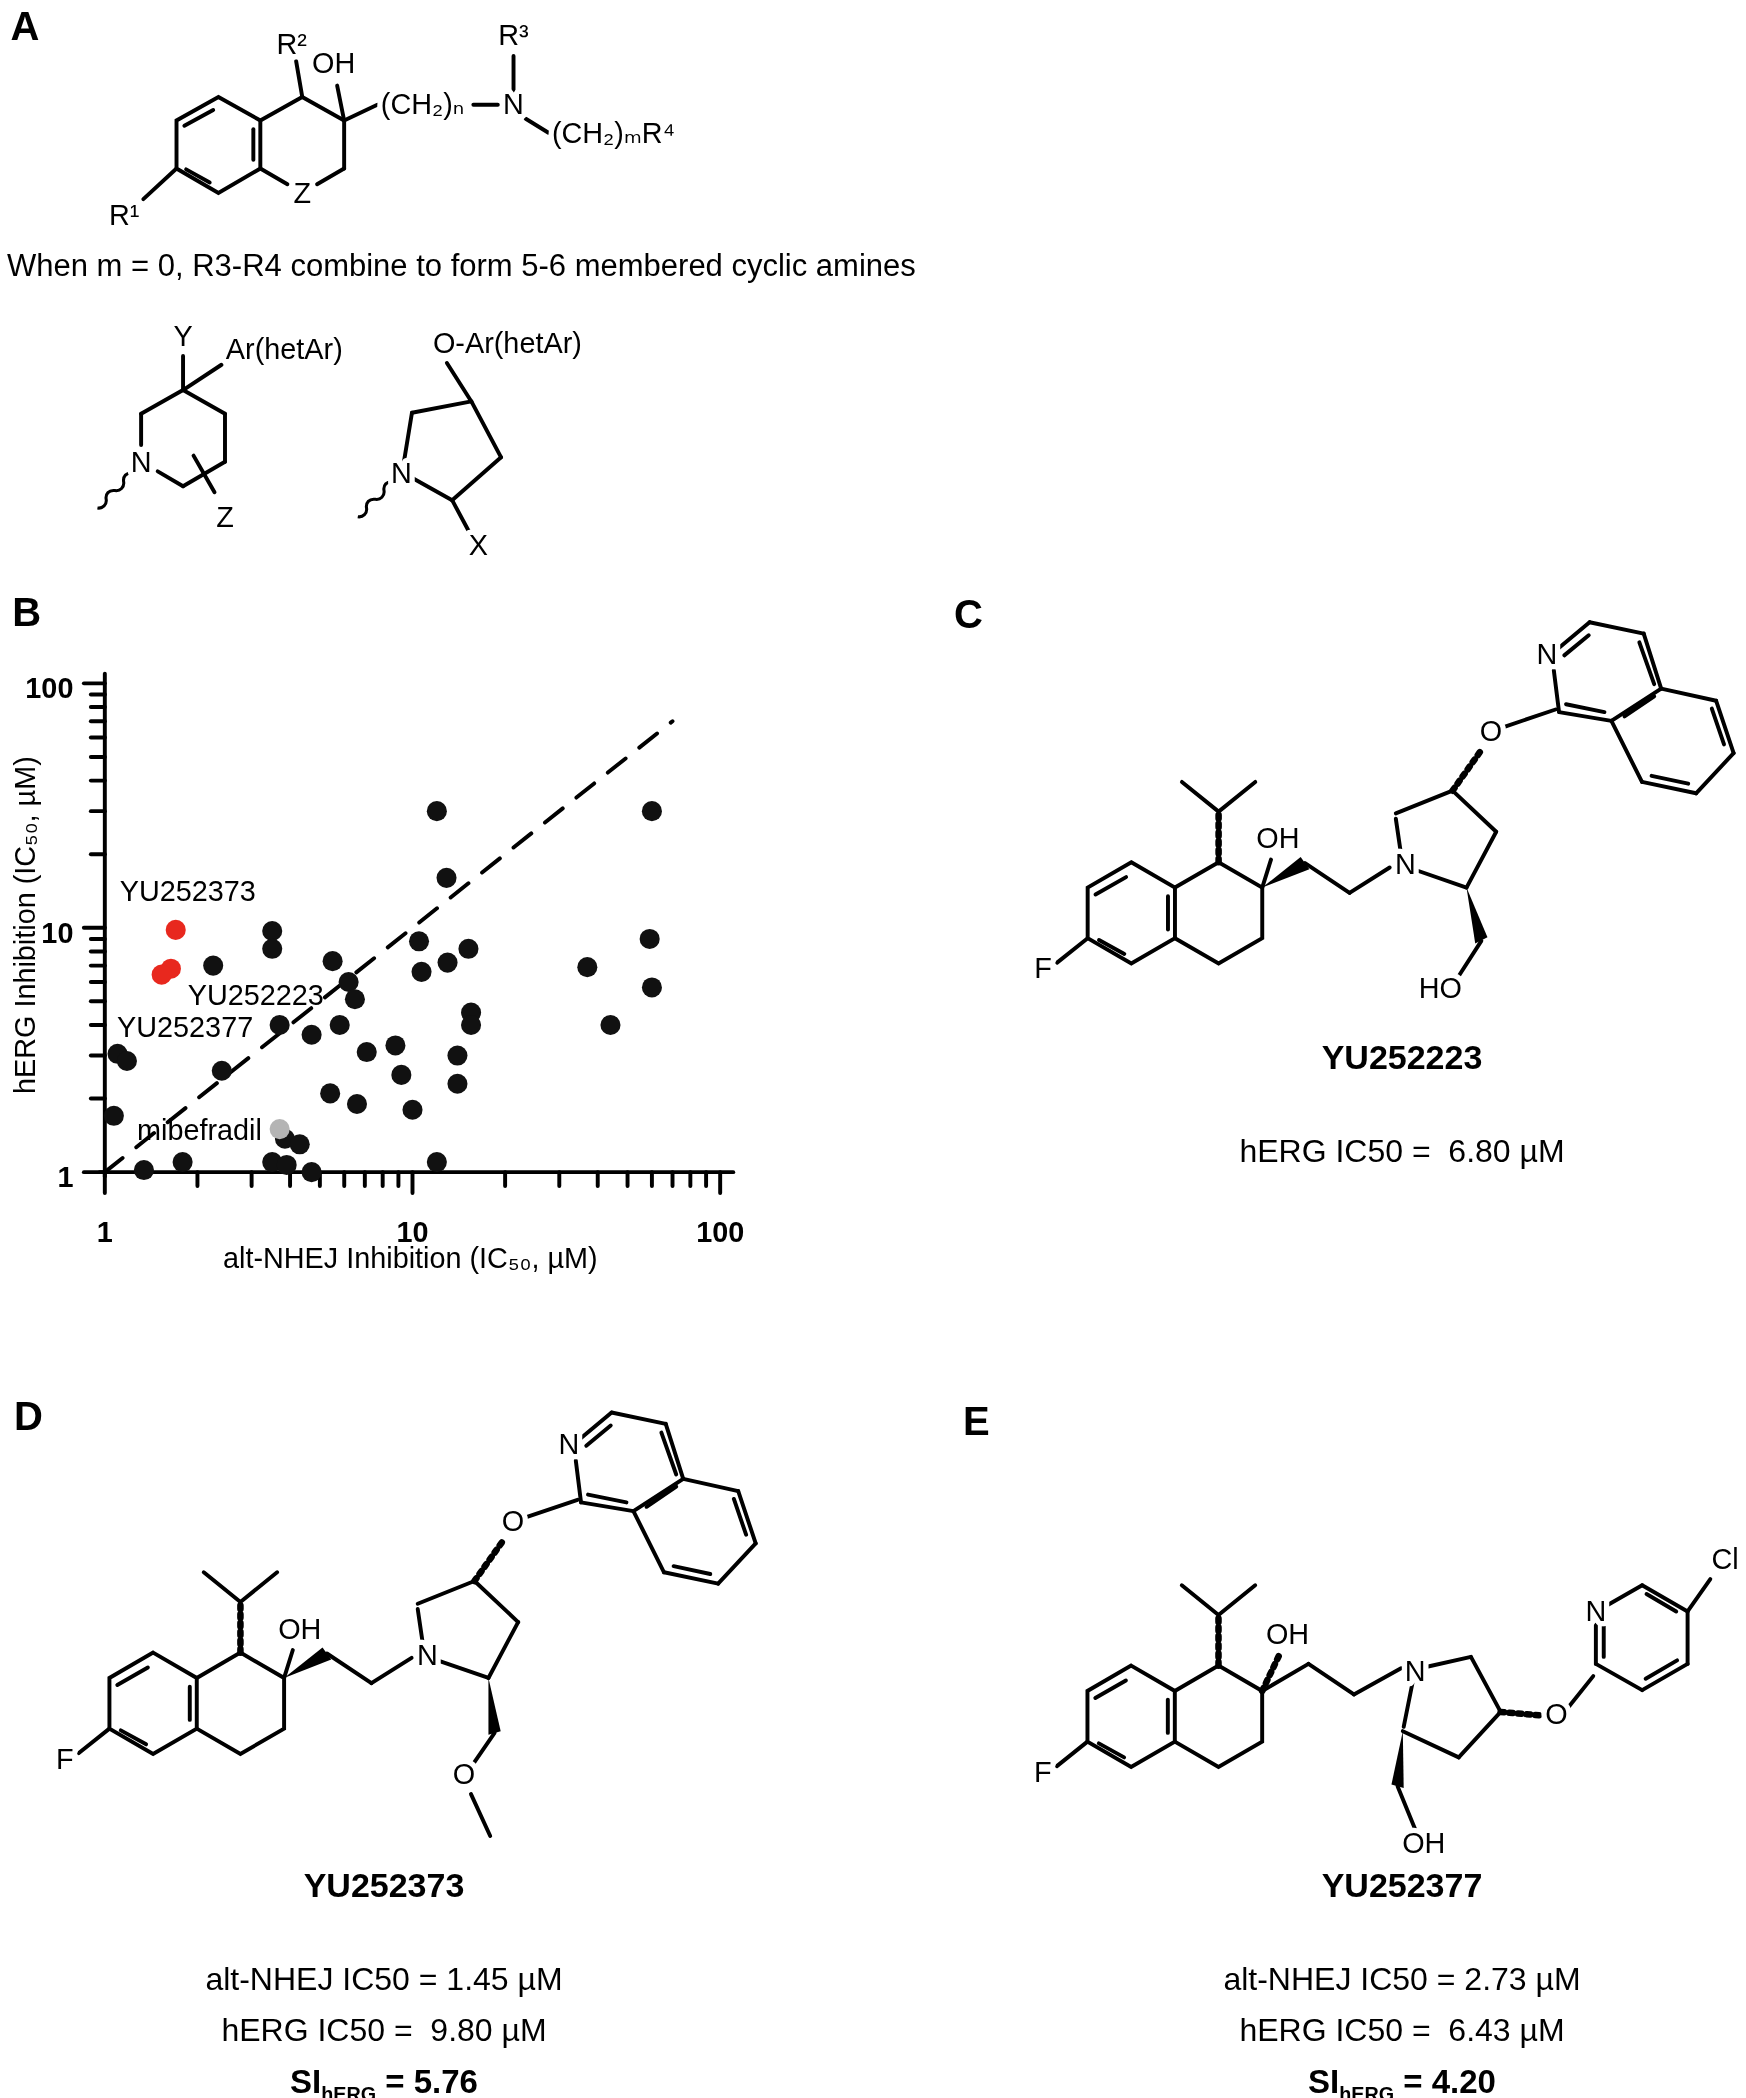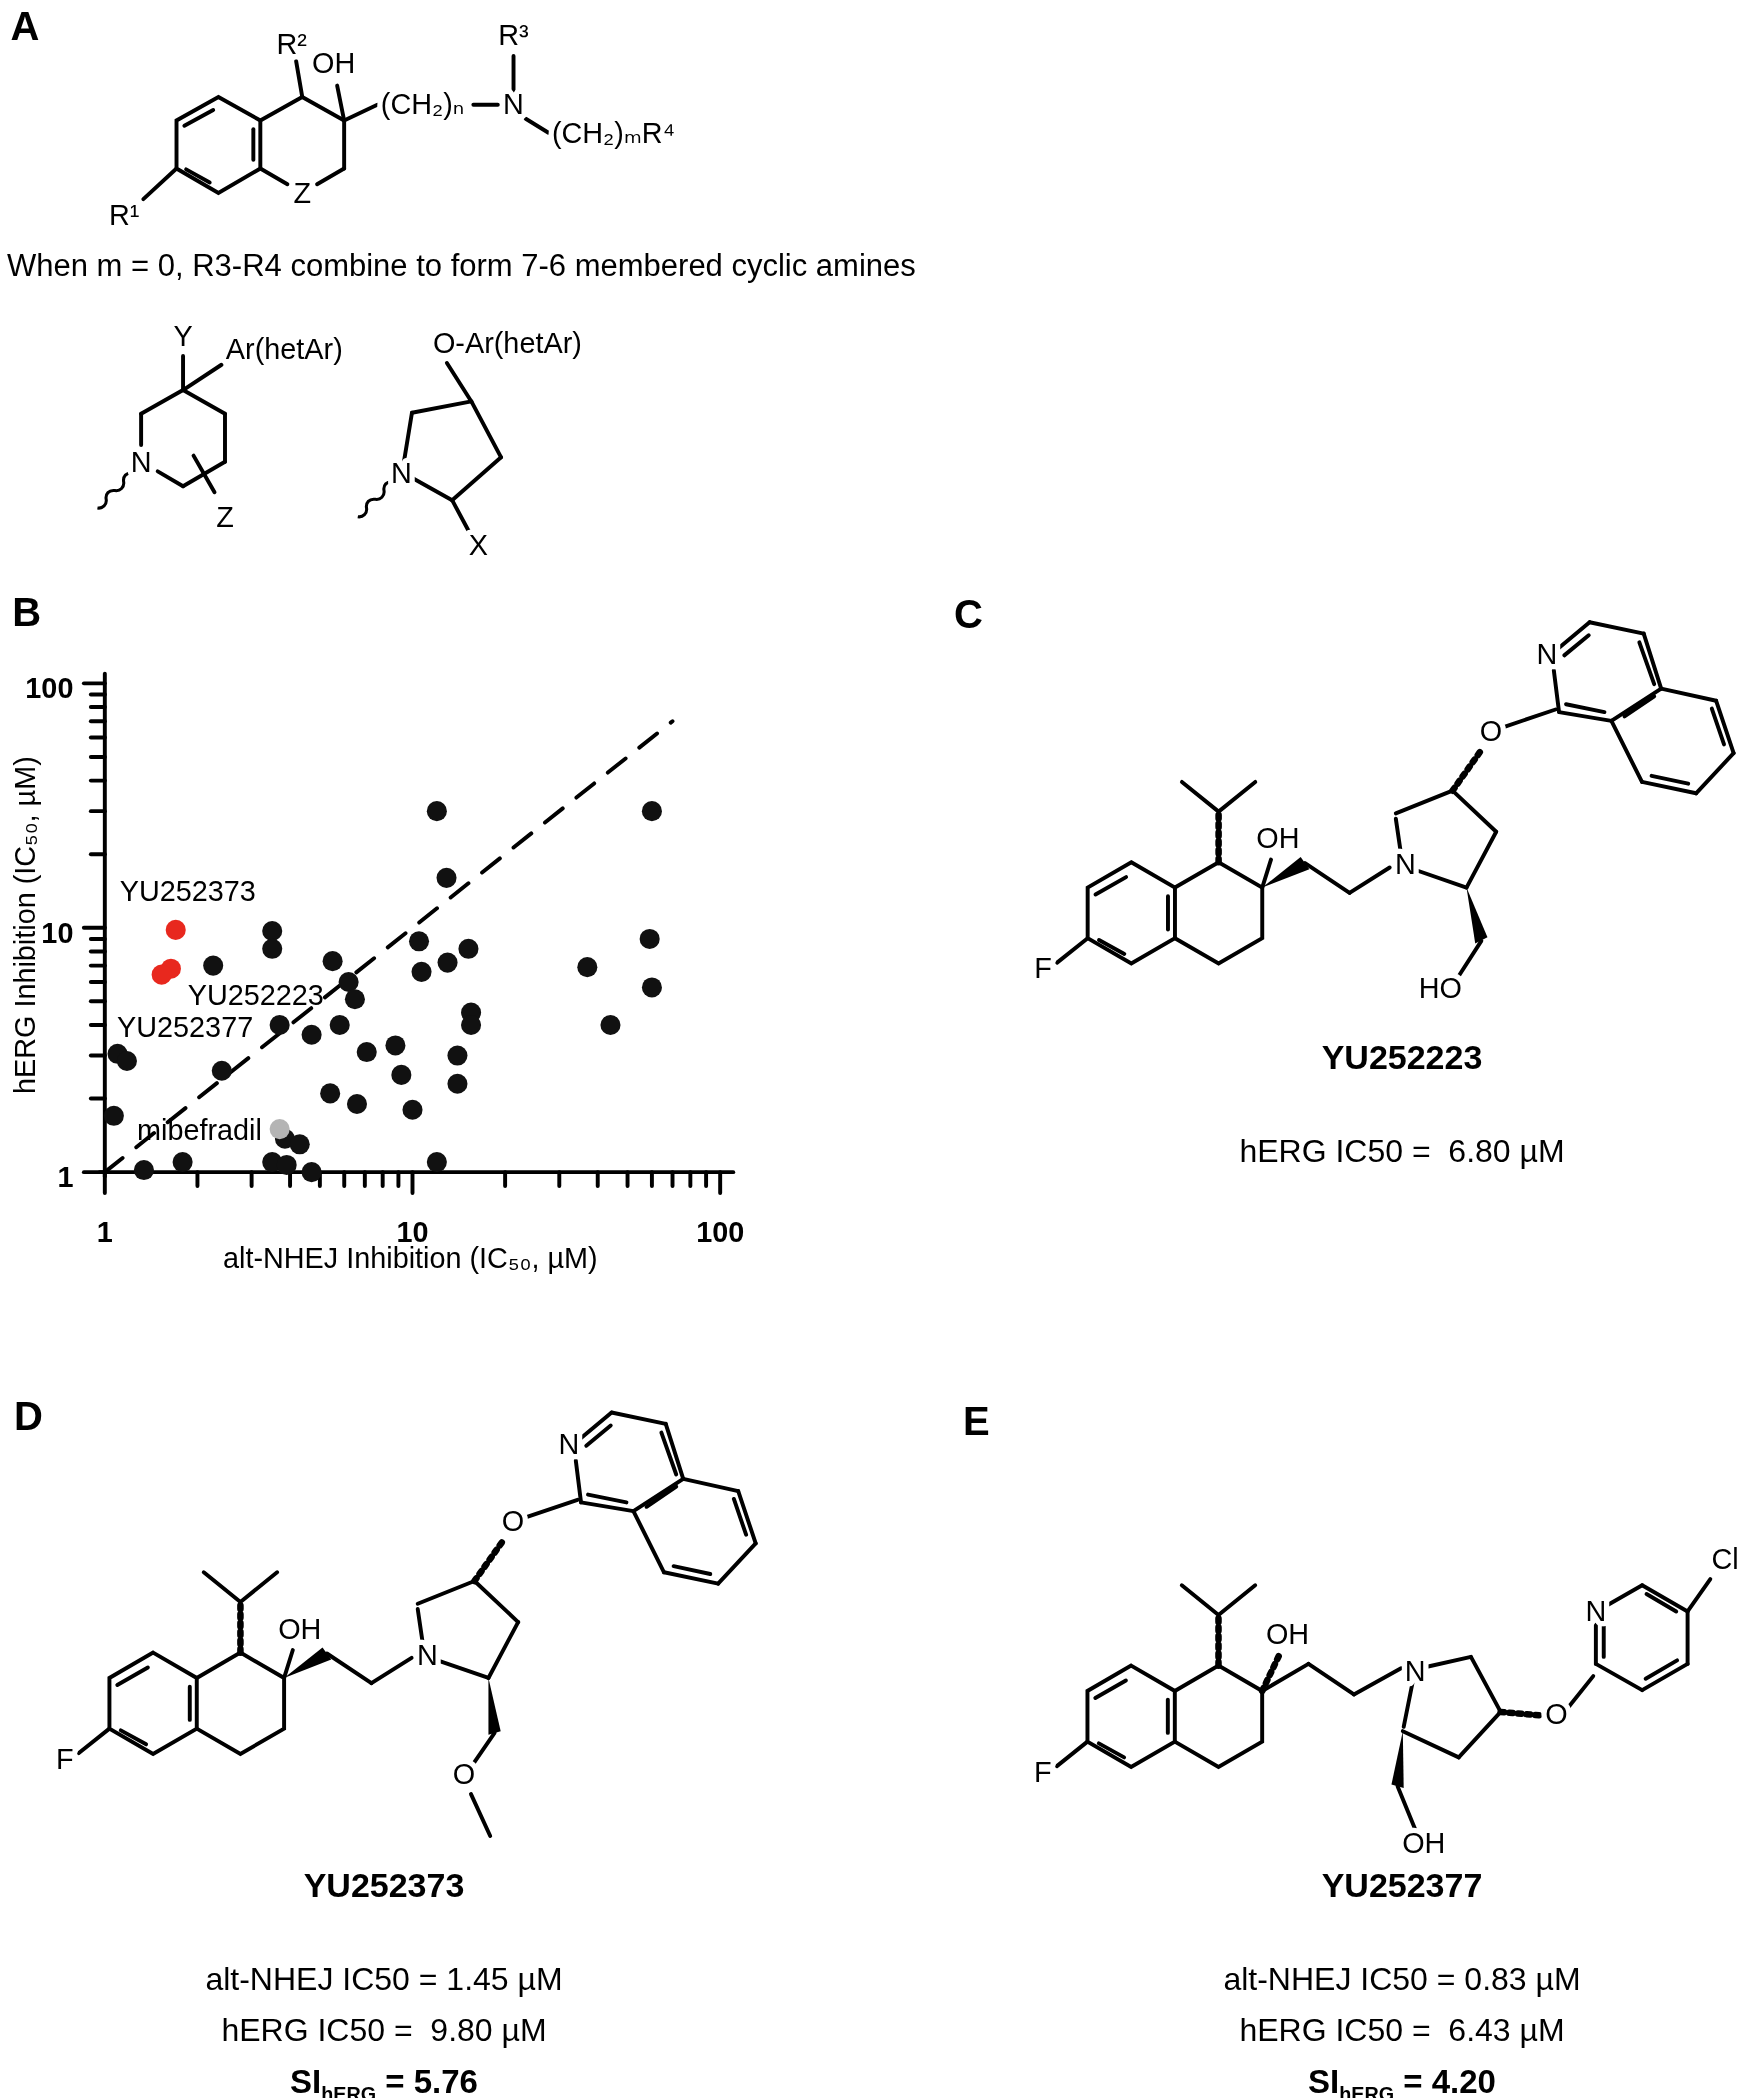--- a/index.html
+++ b/index.html
@@ -49,21 +49,21 @@
     <text x="62" y="252" text-anchor="middle">R¹</text>
     <text x="254" y="56" text-anchor="middle">R²</text>
     <text x="302" y="78" text-anchor="middle">OH</text>
     <text x="266" y="226" text-anchor="middle">Z</text>
     <text x="356" y="124" text-anchor="start">(CH₂)ₙ</text>
     <text x="508" y="124" text-anchor="middle">N</text>
     <text x="508" y="46" text-anchor="middle">R³</text>
     <text x="552" y="158" text-anchor="start">(CH₂)ₘR⁴</text>
   </svg>
 
-  <div class="caption" style="left:7px;top:248px;">When m = 0, R3-R4 combine to form 7-6 membered cyclic amines</div>
+  <div class="caption" style="left:7px;top:248px;">When m = 0, R3-R4 combine to form 5-6 membered cyclic amines</div>
 
   <svg style="left:52px;top:307px;" width="664" height="271" viewBox="0 0 760 310">
     <g>
       <line x1="150" y1="95" x2="198" y2="122"></line>
       <line x1="198" y1="122" x2="198" y2="177"></line>
       <line x1="198" y1="177" x2="150" y2="205"></line>
       <line x1="150" y1="205" x2="121" y2="188"></line>
       <line x1="102" y1="122" x2="102" y2="158"></line>
       <line x1="102" y1="122" x2="150" y2="95"></line>
       <line x1="150" y1="95" x2="150" y2="56"></line>
@@ -345,19 +345,19 @@
     <text x="64" y="430" text-anchor="middle">F</text>
     <text x="344" y="272" text-anchor="middle">OH</text>
     <text x="490" y="315" text-anchor="middle">N</text>
     <text x="652" y="364" text-anchor="middle">O</text>
     <text x="697" y="246" text-anchor="middle">N</text>
     <text x="845" y="186" text-anchor="middle">Cl</text>
     <text x="500" y="512" text-anchor="middle">OH</text>
   </svg>
   <div class="stats" style="left:1070px;top:1866px;">
     <div class="title">YU252377</div>
-    <div class="line">alt-NHEJ IC50 = 0.83 µM</div>
+    <div class="line">alt-NHEJ IC50 = 2.73 µM</div>
     <div class="line">hERG IC50 =  6.43 µM</div>
     <div class="si-line"><span>SI</span><sub>hERG</sub><span> = 4.20</span></div>
   </div>
 
 </div>
 
 
 </body></html>

